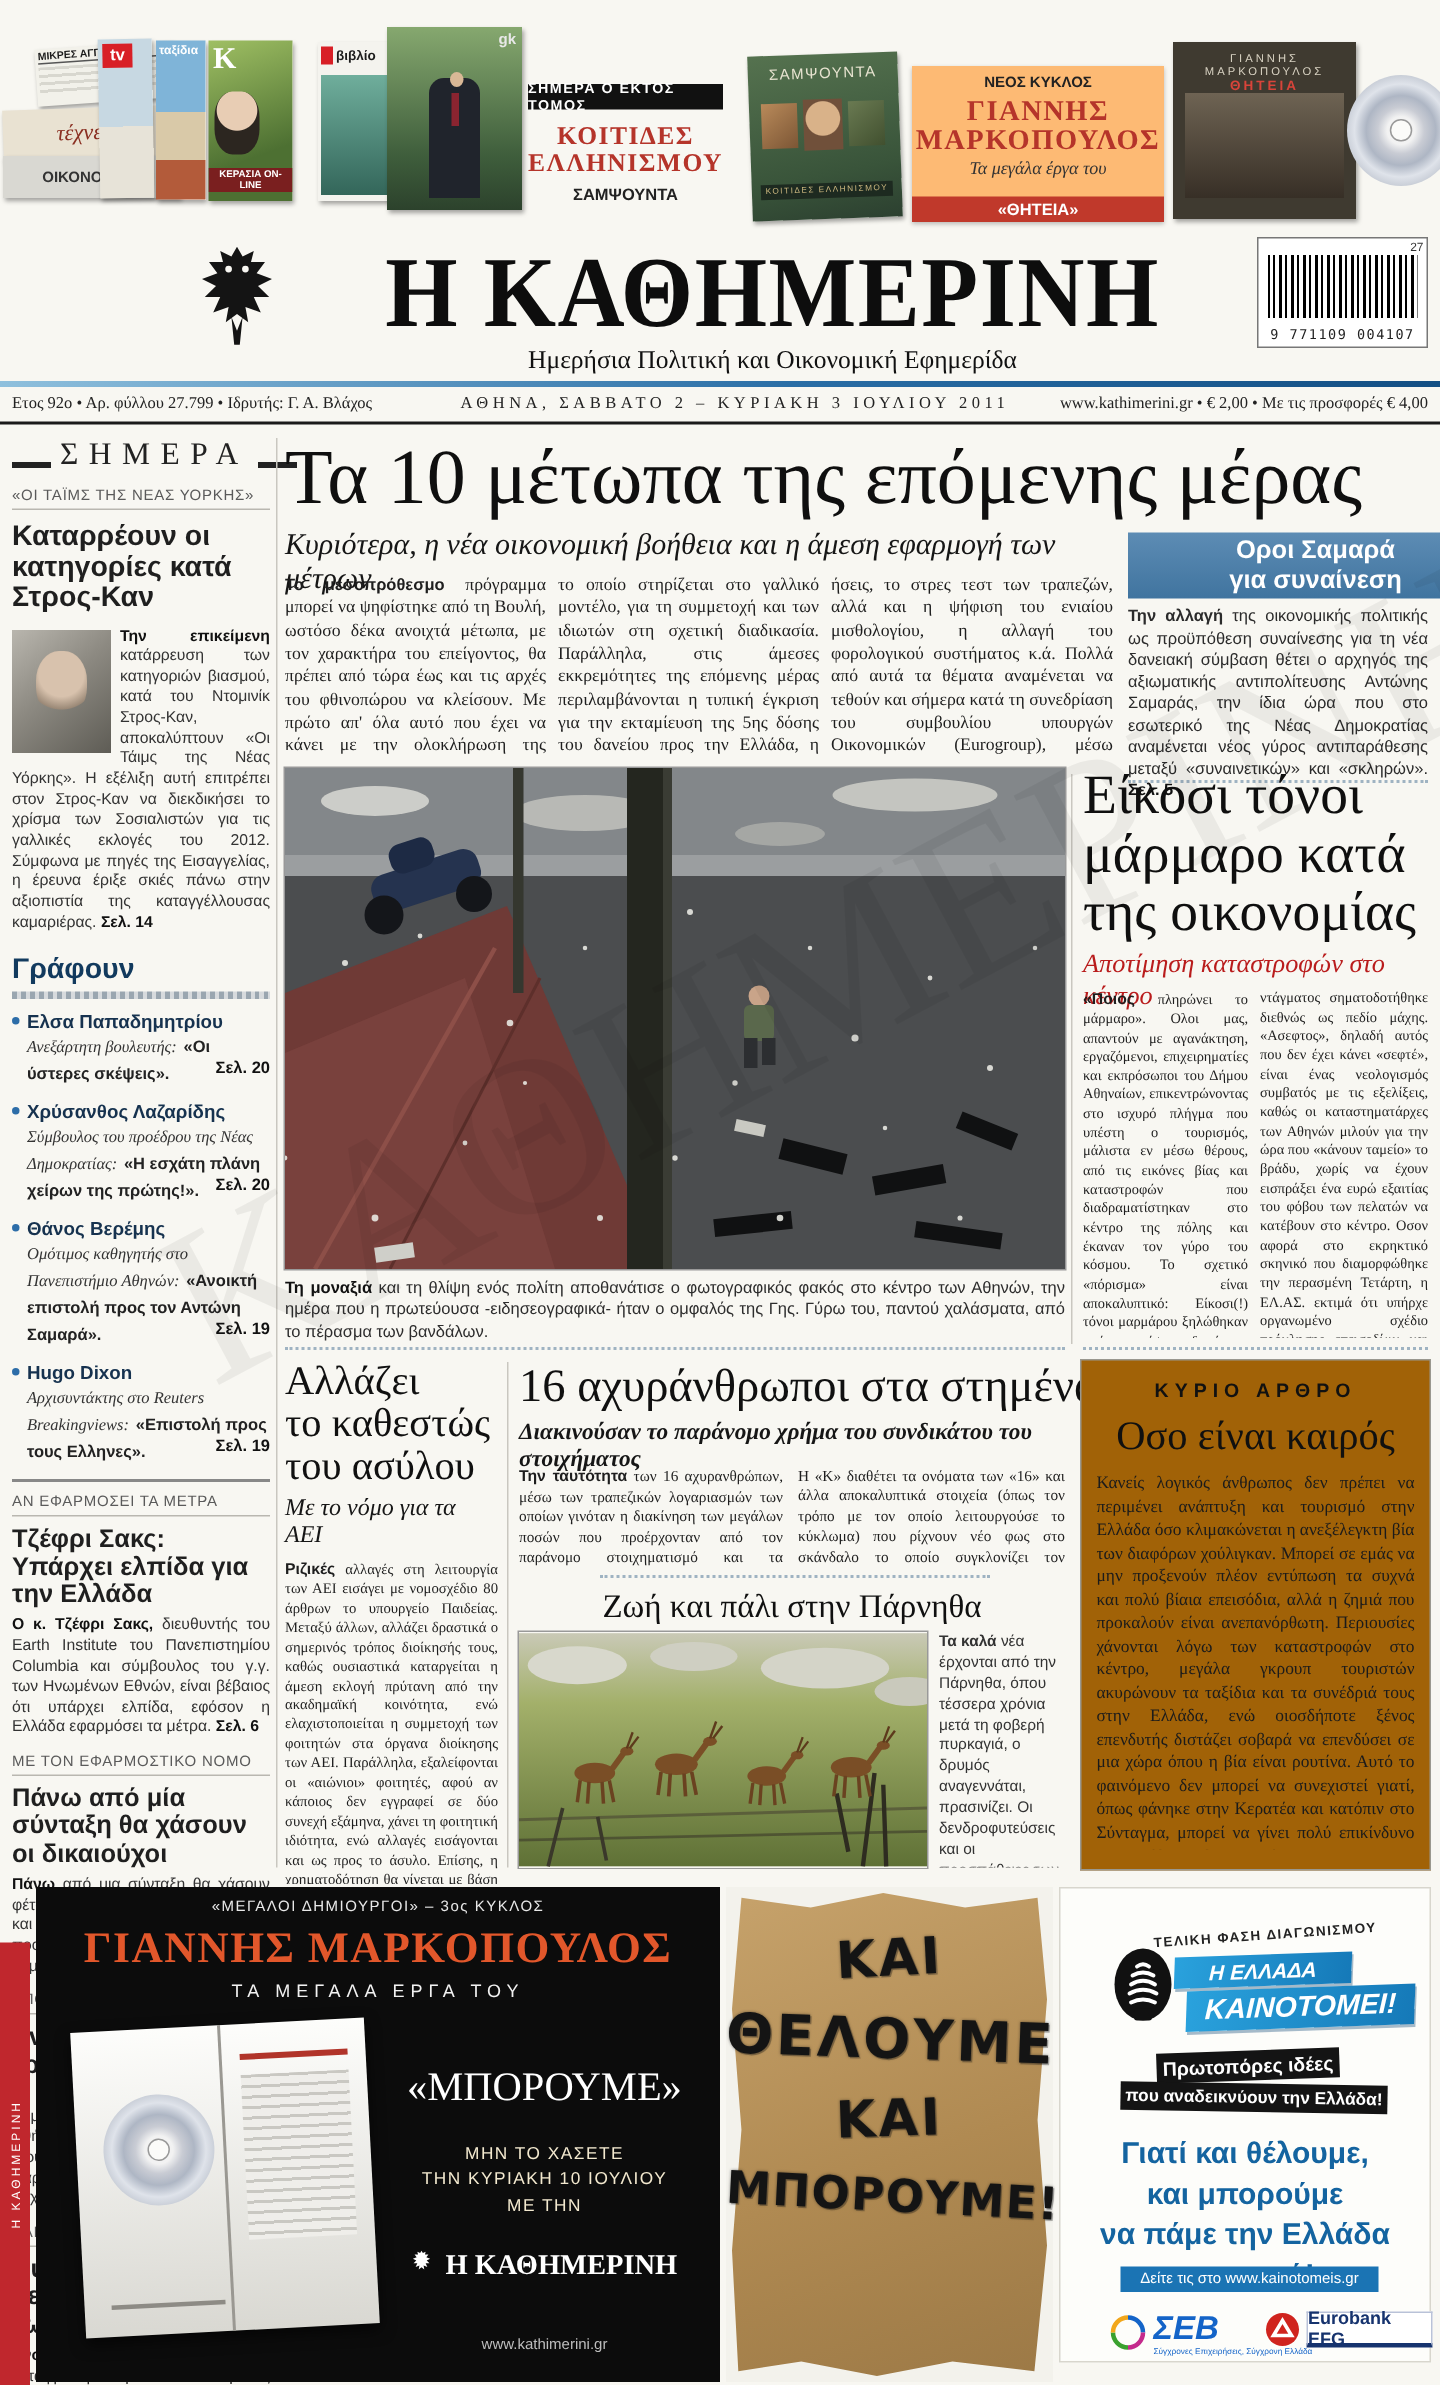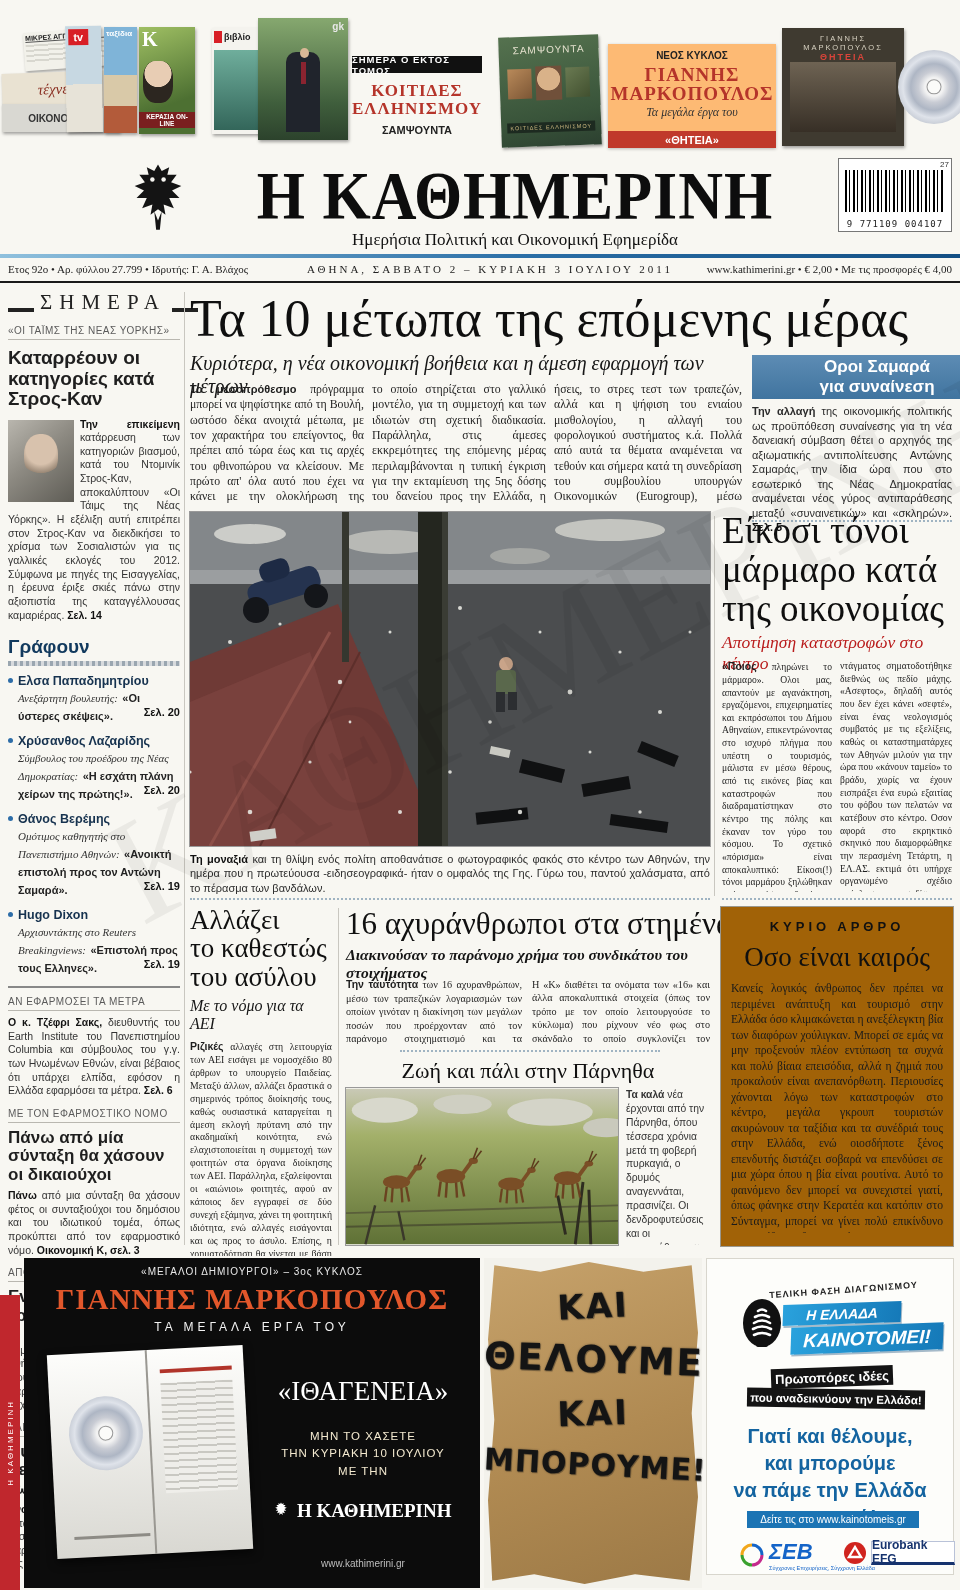--- a/index.html
+++ b/index.html
@@ -252,20 +252,21 @@
       <div class="graf-name">Hugo Dixon</div>
       <div><span class="graf-role">Αρχισυντάκτης στο Reuters Breakingviews:</span>
       <span class="graf-quote">«Επιστολή προς τους Ελληνες».</span>
       <span class="pageref" style="float:right;font-size:11px;">Σελ. 19</span></div>
     </div>
 
     <div style="border-top:2px solid #888;margin:6px 0 8px;"></div>
 
     <div>
       <div class="kicker">ΑΝ ΕΦΑΡΜΟΣΕΙ ΤΑ ΜΕΤΡΑ</div>
+      <div class="sb-head" style="margin-top:6px;">Τζέφρι Σακς: Υπάρχει ελπίδα για την Ελλάδα</div>
       <div class="sb-body just" style="margin-top:5px;"><b>Ο κ. Τζέφρι Σακς,</b> <span>διευθυντής του Earth Institute του Πανεπιστημίου Columbia και σύμβουλος του γ.γ. των Ηνωμένων Εθνών, είναι βέβαιος ότι υπάρχει ελπίδα, εφόσον η Ελλάδα εφαρμόσει τα μέτρα.</span> <span class="pageref">Σελ. 6</span></div>
     </div>
     <div style="margin-top:10px;">
       <div class="kicker">ΜΕ ΤΟΝ ΕΦΑΡΜΟΣΤΙΚΟ ΝΟΜΟ</div>
       <div class="sb-head" style="margin-top:6px;">Πάνω από μία σύνταξη θα χάσουν οι δικαιούχοι</div>
       <div class="sb-body just" style="margin-top:5px;"><b>Πάνω</b> <span>από μια σύνταξη θα χάσουν φέτος οι συνταξιούχοι του δημόσιου και του ιδιωτικού τομέα, όπως προκύπτει από τον εφαρμοστικό νόμο.</span> <span class="pageref">Οικονομική Κ, σελ. 3</span></div>
     </div>
     <div style="margin-top:10px;">
       <div class="kicker">ΑΠΟ ΤΟ ΙΔΡΥΜΑ ΝΙΑΡΧΟΥ</div>
       <div class="sb-head" style="margin-top:6px;">Ενα πολύ σημαντικό έργο για την Αθήνα</div>
@@ -460,21 +461,21 @@
   <div class="abs ad-left" style="left:24px;top:1258px;width:456px;height:330px;">
     <div class="top ctr" style="margin-top:8px;">«ΜΕΓΑΛΟΙ ΔΗΜΙΟΥΡΓΟΙ» – 3ος ΚΥΚΛΟΣ</div>
     <div class="name ctr" style="margin-top:6px;">ΓΙΑΝΝΗΣ ΜΑΡΚΟΠΟΥΛΟΣ</div>
     <div class="works ctr" style="margin-top:4px;">ΤΑ ΜΕΓΑΛΑ ΕΡΓΑ ΤΟΥ</div>
     <div class="book" style="left:28px;top:92px;width:196px;height:204px;">
       <div class="cd-disc" style="left:18px;top:44px;width:74px;height:74px;"></div>
       <div style="position:absolute;right:12px;top:20px;width:72px;height:4px;background:#b1342a;"></div>
       <div style="position:absolute;right:12px;top:34px;width:72px;height:110px;background:repeating-linear-gradient(180deg,#c9c8c2 0 2px,#efeeea 2px 7px);"></div>
       <div style="position:absolute;left:18px;bottom:18px;width:76px;height:3px;background:#8d8b85;"></div>
     </div>
-    <div class="ithag abs ctr" style="left:232px;top:118px;width:214px;">«ΙΘΑΓΕΝΕΙΑ»</div>
+    <div class="ithag abs ctr" style="left:232px;top:118px;width:214px;">«ΜΠΟΡΟΥΜΕ»</div>
     <div class="miss abs ctr" style="left:232px;top:170px;width:214px;">
       <div>ΜΗΝ ΤΟ ΧΑΣΕΤΕ</div>
       <div>ΤΗΝ ΚΥΡΙΑΚΗ 10 ΙΟΥΛΙΟΥ</div>
       <div>ΜΕ ΤΗΝ</div>
     </div>
     <div class="abs ctr" style="left:232px;top:242px;width:214px;">
       <span style="vertical-align:middle;display:inline-block;margin-right:4px;">
         <svg width="14" height="18" viewBox="0 0 60 78">
             <path fill="#fff" d="M30 2 L34 9 L42 5 L40 13 L50 13 L44 21 L55 25 L45 30 L53 38 L42 38 L47 49 L36 45 L38 56 L30 50 L22 56 L24 45 L13 49 L18 38 L7 38 L15 30 L5 25 L16 21 L10 13 L20 13 L18 5 L26 9 Z"></path>
           </svg>

